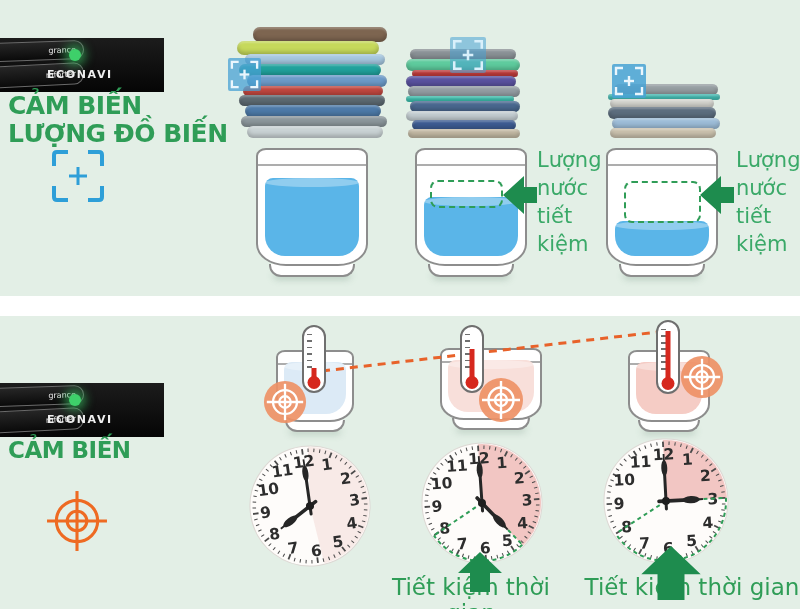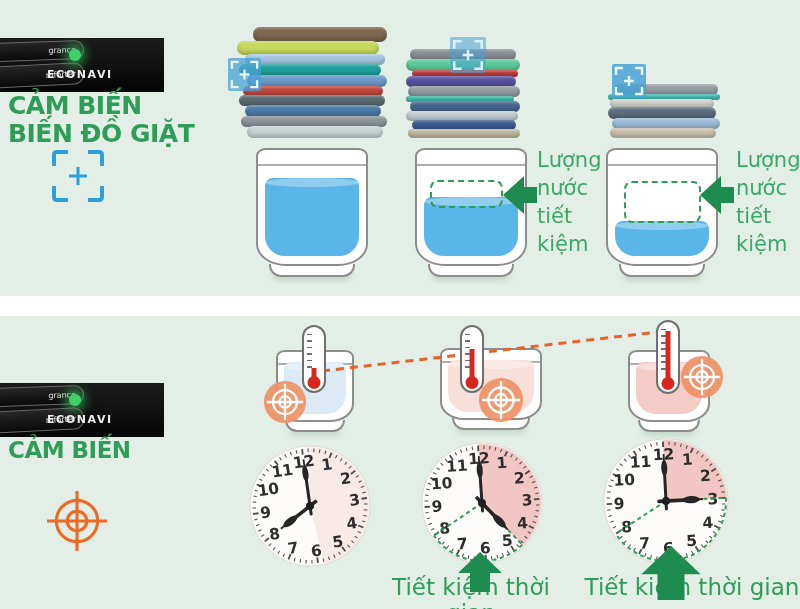--- a/index.html
+++ b/index.html
@@ -80,21 +80,21 @@
 
   <div class="panel" style="top:38px">
     <div class="side-btn sb1">grance</div>
     <div class="side-btn sb2">mforter</div>
     <div class="led"></div>
     <div class="brand">ECONAVI</div>
   </div>
 
   <div class="heading" style="top:92px">
     <div>CẢM BIẾN</div>
-    <div>BIẾN ĐỒ GIẶT</div>
+    <div>LƯỢNG ĐỒ BIẾN</div>
   </div>
 
   <svg class="abs" style="left:50px;top:148px" width="56" height="56" viewBox="0 0 56 56">
     <g fill="none" stroke="var(--blue-focus,#2e9fd8)" stroke-width="4">
       <path d="M4 18 V7 Q4 4 7 4 H18"></path>
         <path d="M38 4 H49 Q52 4 52 7 V18"></path>
       <path d="M52 38 V49 Q52 52 49 52 H38"></path>
         <path d="M18 52 H7 Q4 52 4 49 V38"></path>
     </g>
     <g stroke="var(--blue-focus,#2e9fd8)" stroke-width="3">

